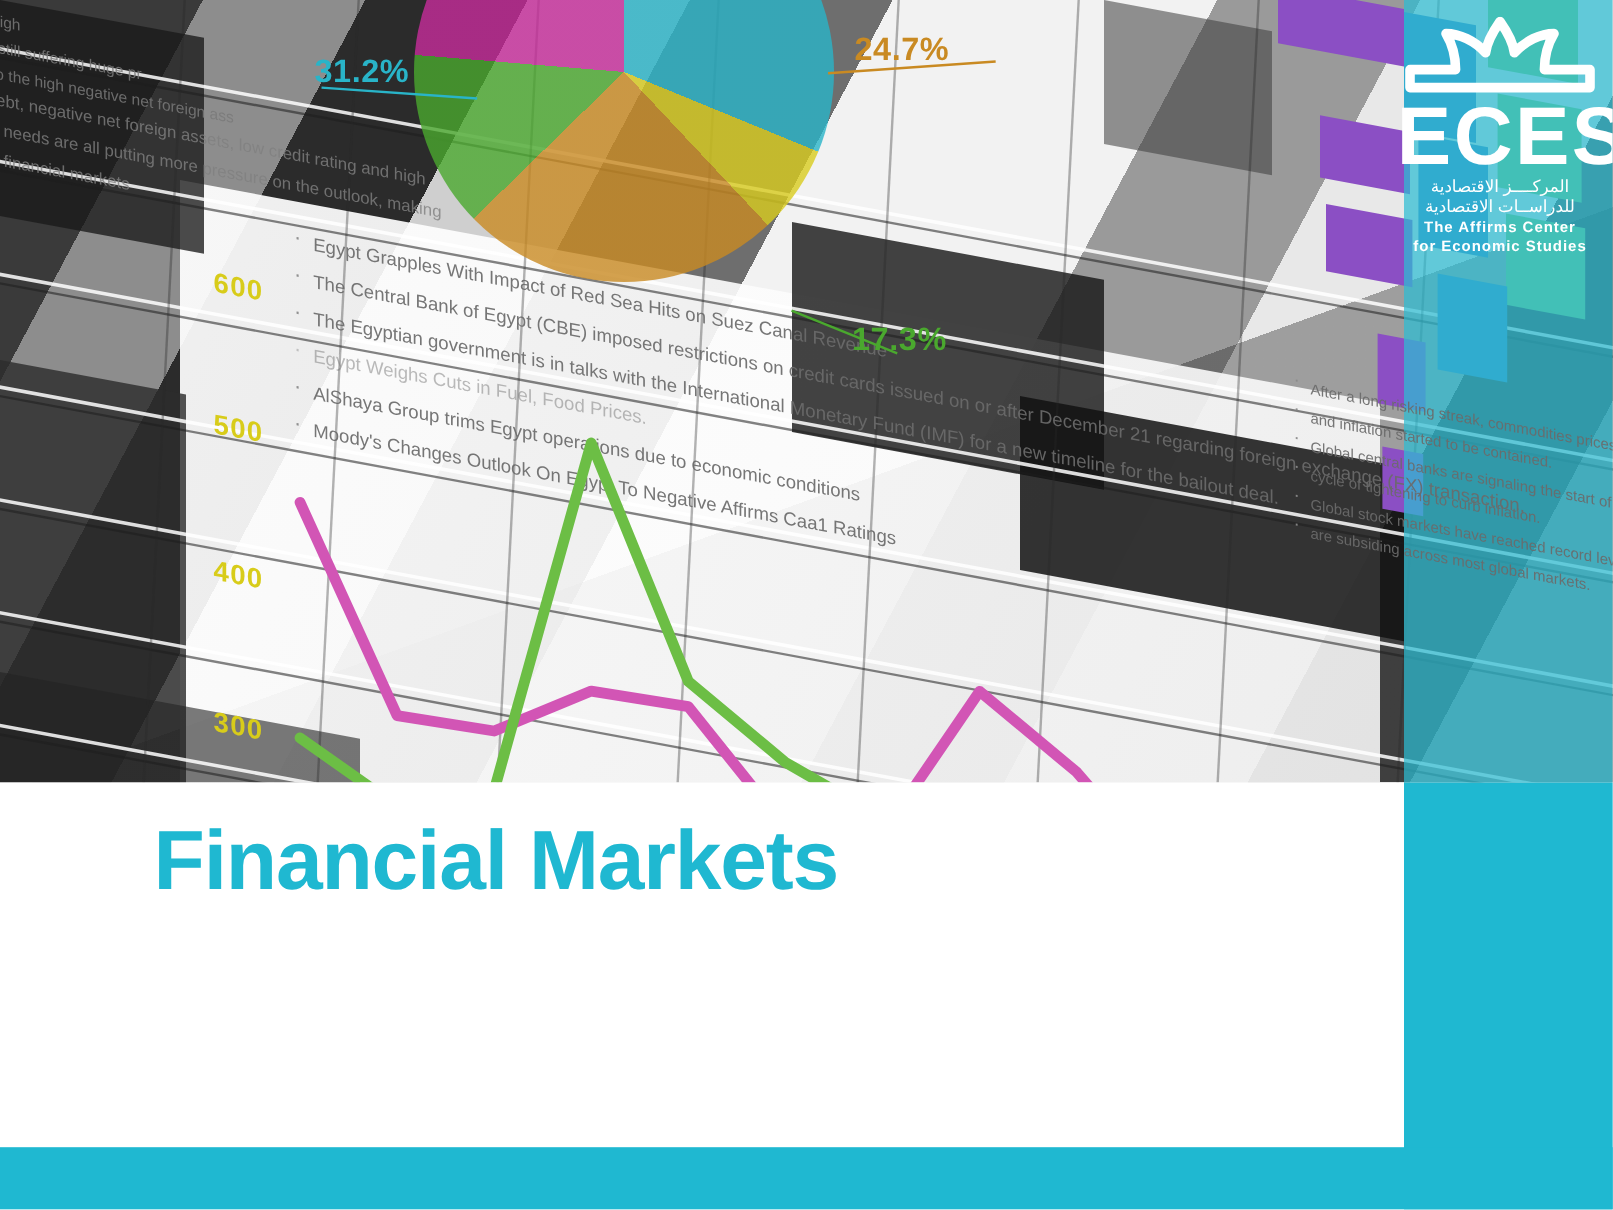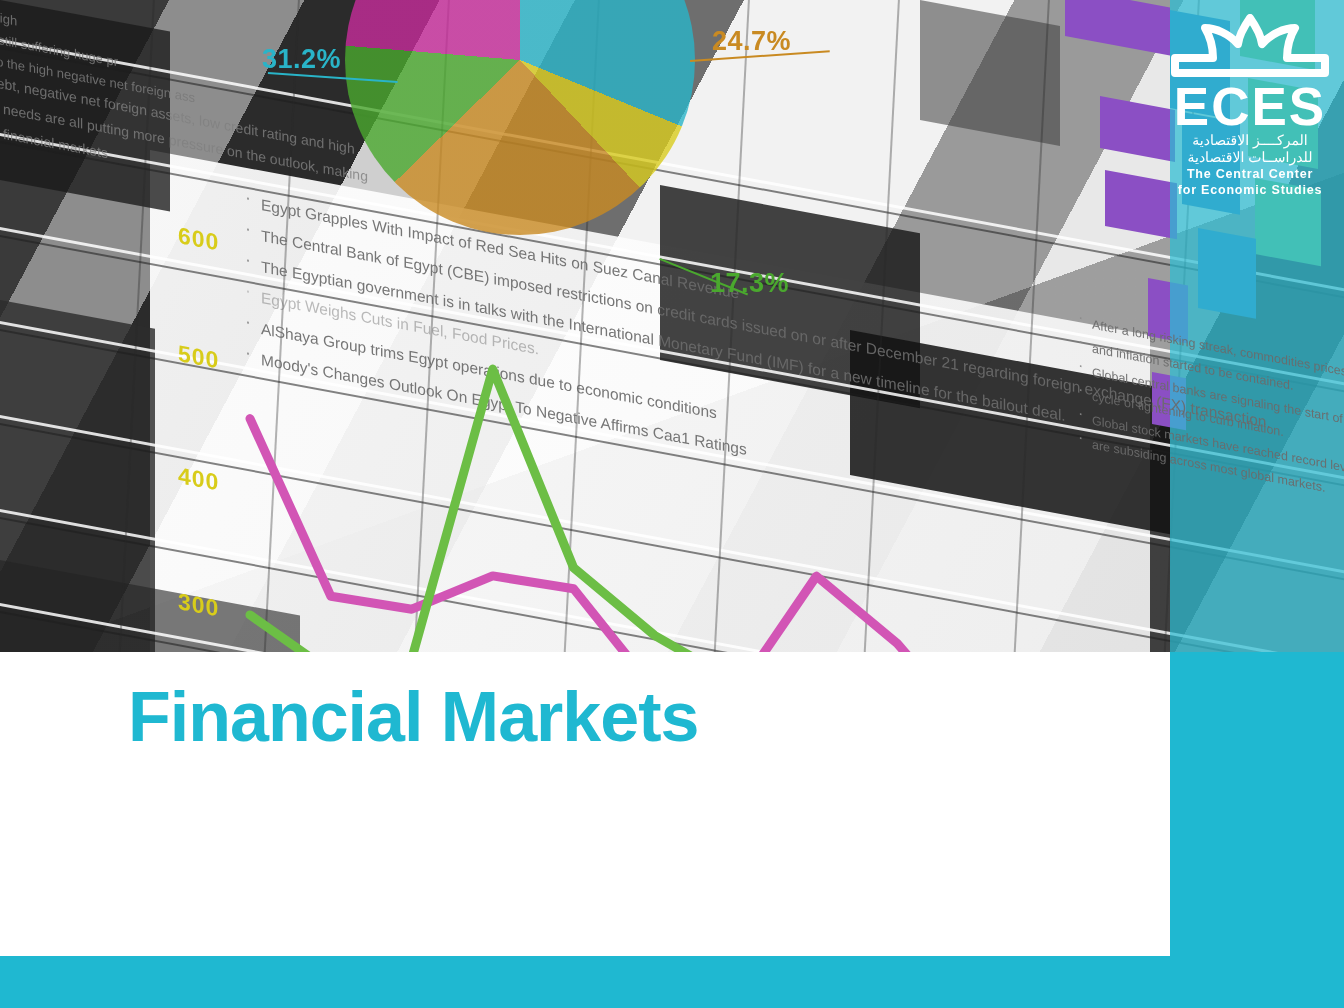--- a/index.html
+++ b/index.html
@@ -62,21 +62,21 @@
   .leader{position:absolute;height:1.5px;}
 
   
   .line-chart{position:absolute;left:0;top:180px;width:1180px;height:480px;}
   .axis-lbl{position:absolute;color:#d8cc1a;font-weight:bold;font-size:23px;
     transform:skewY(10.5deg);transform-origin:0 0;letter-spacing:1px;}
 
   
   .logo{position:absolute;right:8px;top:14px;width:172px;text-align:center;color:#fff;}
   .logo-mark{display:block;margin:0 auto 2px;}
-  .logo-eces{font-size:53px;font-weight:bold;letter-spacing:2px;line-height:.95;
+  .logo-eces{font-size:68px;font-weight:bold;letter-spacing:2px;line-height:.95;
     font-family:"Liberation Sans",sans-serif;}
   .logo-ar1,.logo-ar2{font-size:14px;line-height:17px;direction:rtl;letter-spacing:.5px;}
   .logo-en{font-size:12.5px;font-weight:bold;line-height:15px;letter-spacing:.8px;margin-top:1px;}
 
   
   .content{position:absolute;left:0;top:652px;width:1170px;height:304px;background:#fff;}
   .title{position:absolute;left:128px;top:26px;width:950px;color:#1FB8D1;
     font-size:70px;font-weight:bold;line-height:78px;letter-spacing:-1px;}
   .issue{position:absolute;left:128px;top:205px;color:#1d1d1b;font-size:27px;line-height:38px;}
 </style>
@@ -195,21 +195,21 @@
     <div class="axis-lbl" style="left:178px;top:462px;">400</div>
     <div class="axis-lbl" style="left:178px;top:588px;">300</div>
 
     <div class="logo">
       <svg class="logo-mark" width="162" height="66" viewBox="0 0 162 66" fill="none">
         <path d="M81 4 C74 14 70 22 69 30 C60 20 47 14 36 14 C42 24 44 34 44 44 L6 44 L6 59 L156 59 L156 44 L118 44 C118 34 120 24 126 14 C115 14 102 20 93 30 C92 22 88 14 81 4 Z" stroke="#ffffff" stroke-width="8" stroke-linejoin="round" fill="none"></path>
       </svg>
       <div class="logo-eces">ECES</div>
       <div class="logo-ar1">المركــــز الاقتصادية</div>
       <div class="logo-ar2">للدراســات الاقتصادية</div>
-      <div class="logo-en">The Central Center</div>
+      <div class="logo-en">The Affirms Center</div>
       <div class="logo-en">for Economic Studies</div>
     </div>
   </div>
 
   <div class="content">
     <div class="title">
       <div>Financial Markets</div>
     </div>
     <div class="issue">
     </div>

